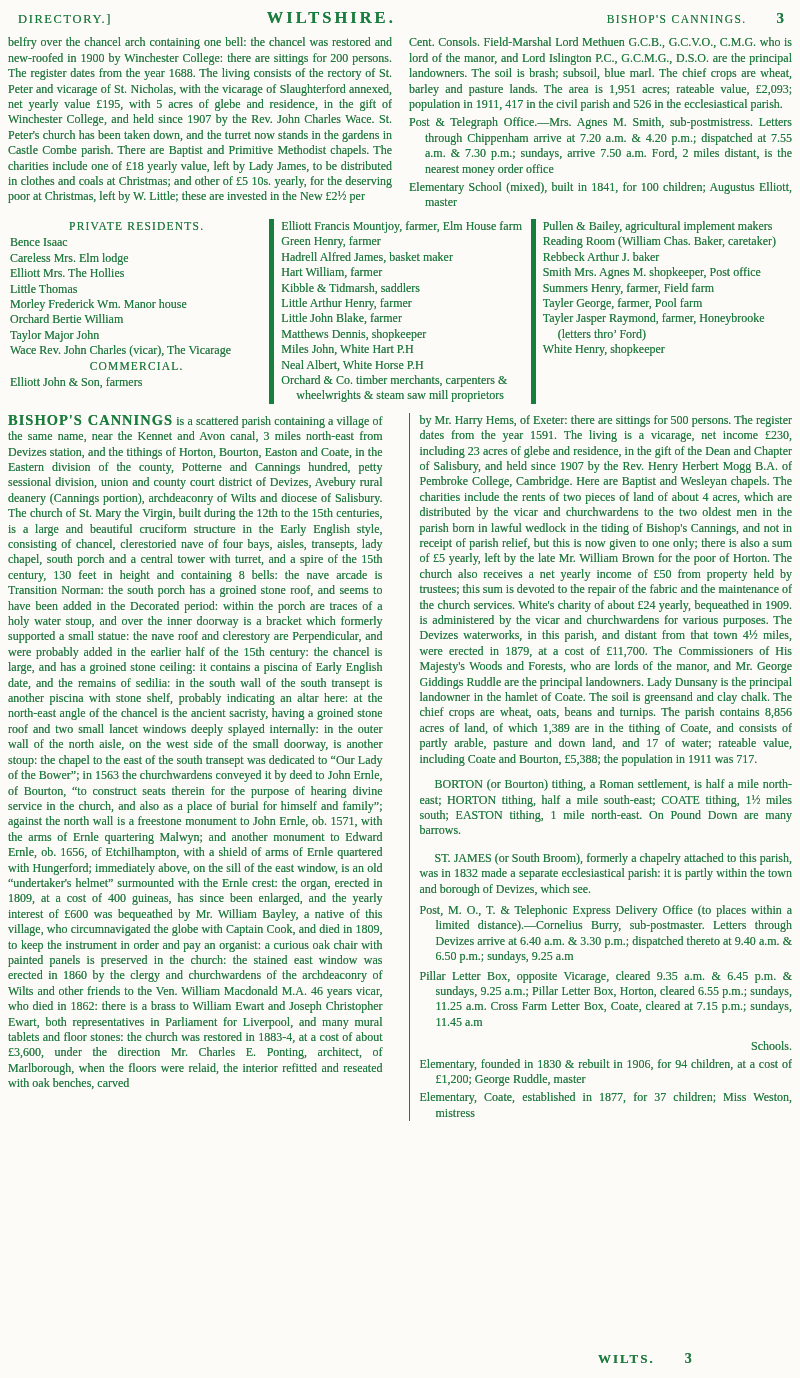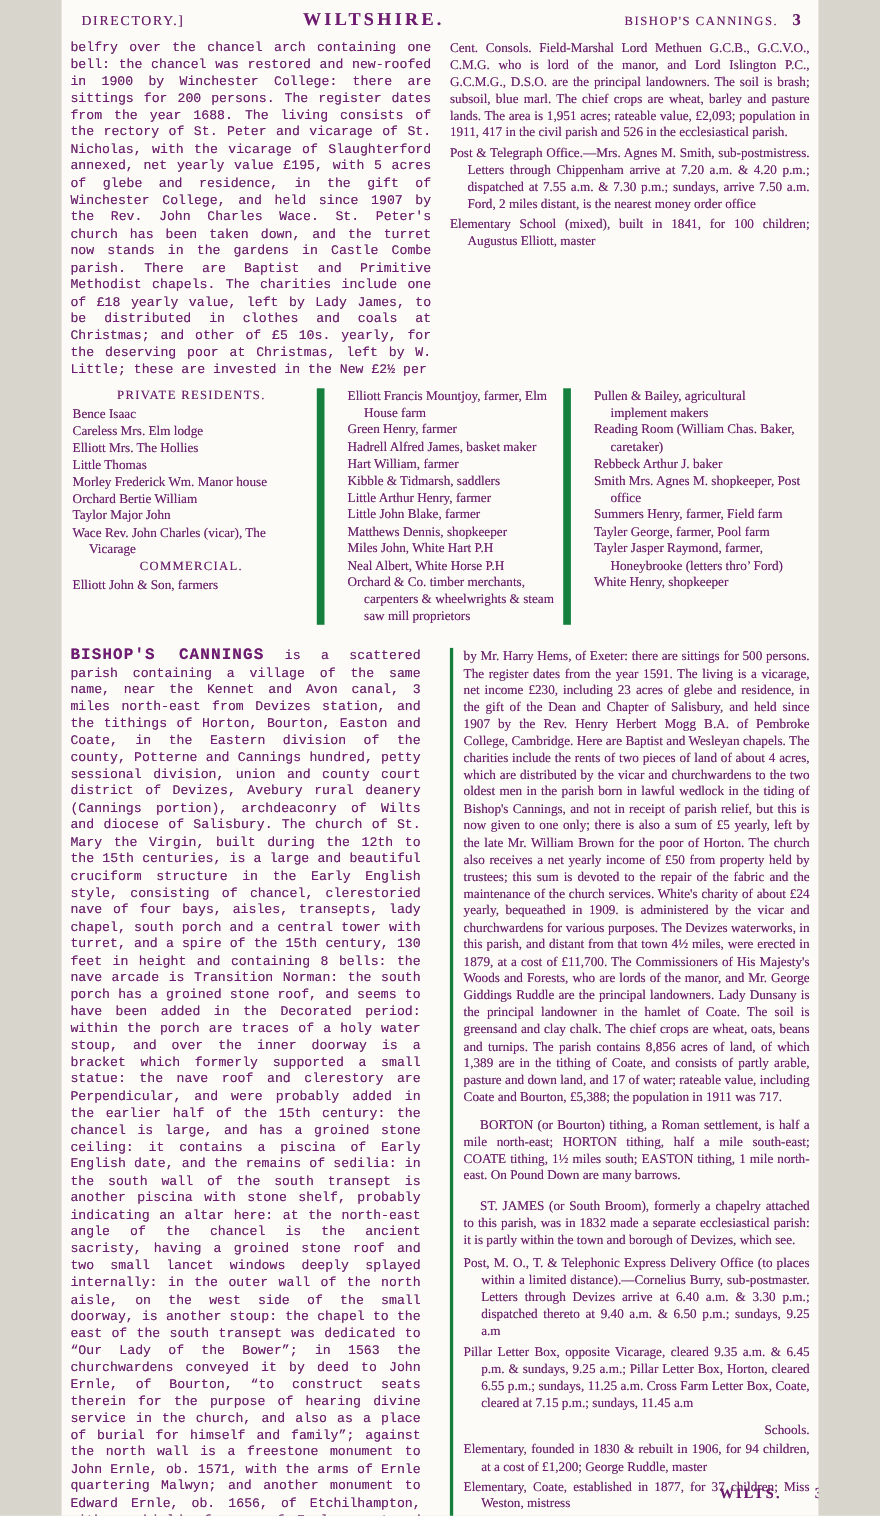--- a/index.html
+++ b/index.html
@@ -1,49 +1,49 @@
 <!DOCTYPE html>
 <html><head>
 <meta charset="utf-8">
 <style>
   html,body{margin:0;padding:0;}
   body{background:#d8d5cd;}
   .page{
-    width:688px;height:1378px;box-sizing:border-box;position:relative;overflow:hidden;
-    margin:0 auto;background:#fcfbf7;color:#701a75;
+    width:800px;height:1378px;box-sizing:border-box;position:relative;overflow:hidden;
+    margin:0 auto;background:#fcfbf7;color:#15803d;
     font-family:"Liberation Serif","DejaVu Serif",serif;
     font-size:12px;line-height:15.4px;
     text-shadow:0 0 0.6px rgba(45,36,26,0.55);
     padding:6px 8px 0 8px;
   }
   
   .hdr{display:flex;align-items:baseline;justify-content:space-between;padding:4px 8px 3px 10px;}
   .hdr-left{font-size:12.5px;letter-spacing:1.6px;}
   .hdr-center{font-size:16.5px;font-weight:bold;letter-spacing:3px;transform:translateX(-28px);}
-  .hdr-right{display:flex;align-items:baseline;gap:13px;}
+  .hdr-right{display:flex;align-items:baseline;gap:30px;}
   .hdr-parish{font-size:11.5px;letter-spacing:1.4px;}
   .hdr-page{font-size:15px;font-weight:bold;}
   
   .two-col{display:flex;margin-top:5px;}
   .c-left{width:50%;padding-right:8px;box-sizing:border-box;}
   .c-right{width:50%;padding-left:9px;box-sizing:border-box;}
-  .just{text-align:justify;font-family:Liberation Mono, monospace;}
+  .just{text-align:justify;}
   .para{text-align:justify;}
   .para + .para{margin-top:3px;}
   .hang{padding-left:16px;text-indent:-16px;}
   .indent{text-indent:15px;}
   
   .residents{display:flex;margin-top:8px;}
   .res-col{width:33.4%;box-sizing:border-box;padding:0 6px 0 2px;font-family:Liberation Serif, serif;}
-  .res-col + .res-col{border-left:7px solid #15803d;padding-left:21px;}
+  .res-col + .res-col{border-left:5px solid #15803d;padding-left:7px;}
   .res-heading{text-align:center;font-size:11.5px;letter-spacing:1.2px;margin:0 0 1px 0;}
   .res-entry{padding-left:15px;text-indent:-15px;}
   
-  .article{margin-top:21px;display:flex;gap:19px;}
-  .article .c-right{border-left:3px solid #15803d;}
+  .article{margin-top:9px;display:flex;gap:19px;}
+  .article .c-right{border-left:1px solid #15803d;}
   .article-heading{font-weight:bold;font-size:14.5px;letter-spacing:1px;}
   .schools-heading{text-align:right;margin-top:9px;}
   .school-entry{margin-top:2px;}
   
   .footer{position:absolute;bottom:12px;left:598px;display:flex;align-items:baseline;gap:30px;}
   .footer-label{font-weight:bold;font-size:13px;letter-spacing:2px;}
   .footer-page{font-weight:bold;font-size:14px;}
 </style>
 </head>
 <body>

